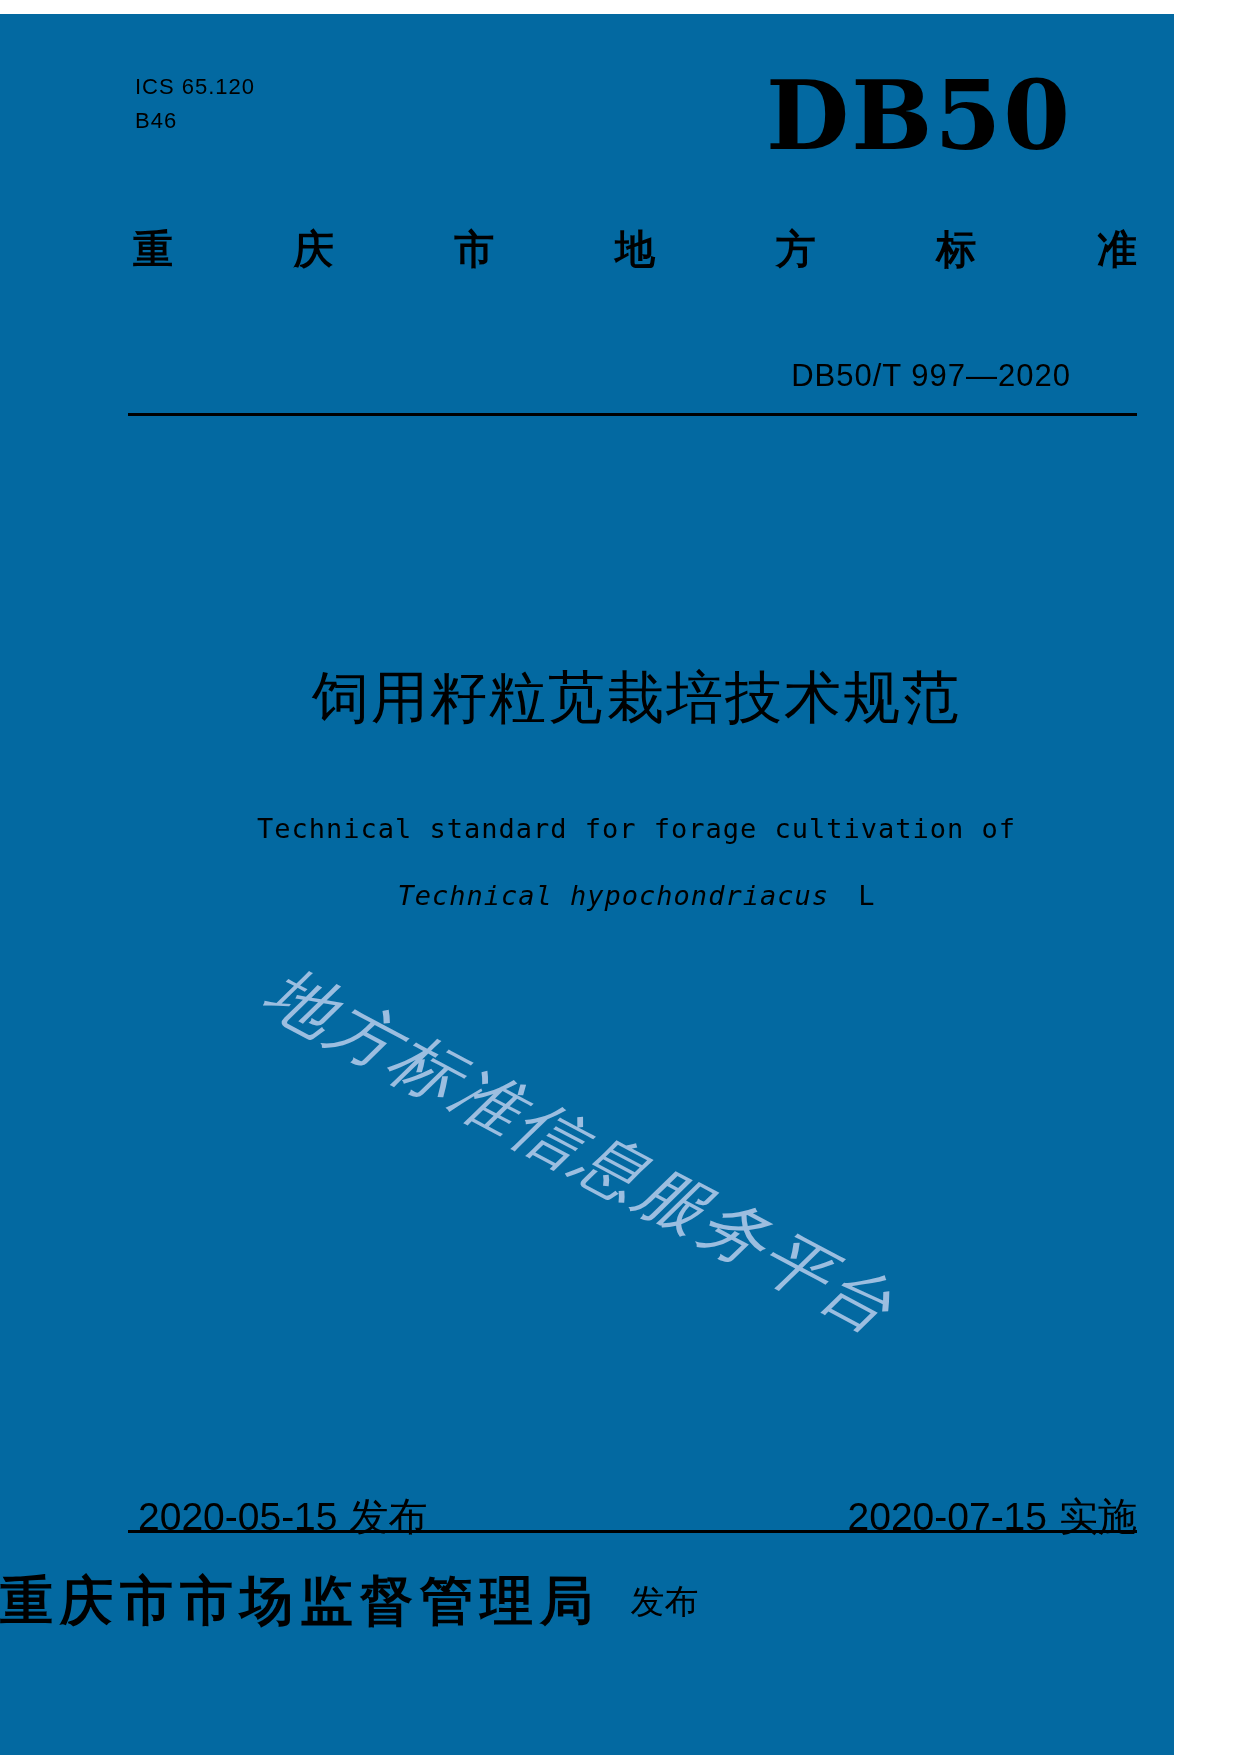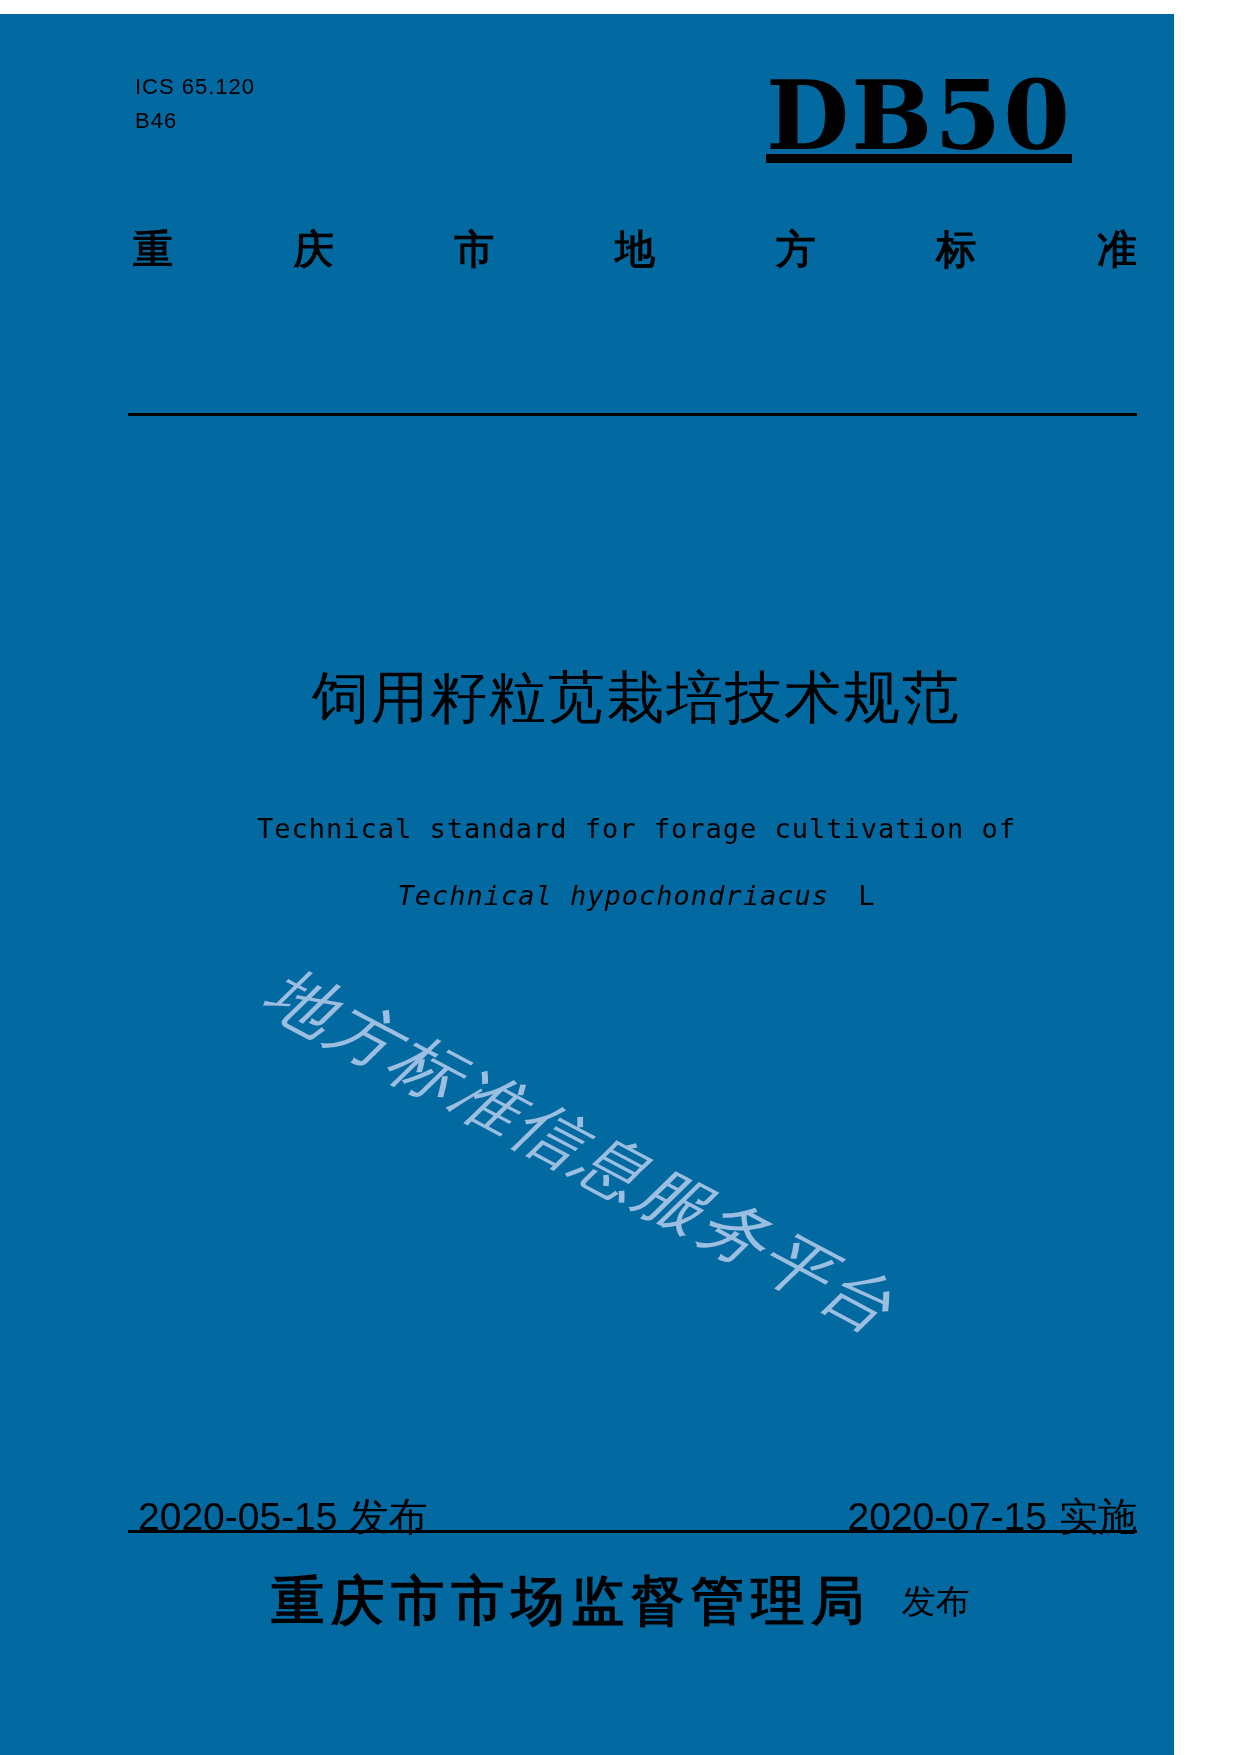--- a/index.html
+++ b/index.html
@@ -26,21 +26,20 @@
 
   .region-code {
     position: absolute;
     right: 102px;
     top: 52px;
     font-family: "DejaVu Serif", "Liberation Serif", serif;
     font-weight: bold;
     font-size: 96px;
     line-height: 1.05;
     letter-spacing: 2px;
-    text-decoration: underline;
   }
 
   .std-type {
     position: absolute;
     left: 133px;
     width: 1004px;
     top: 216px;
     font-size: 40px;
     font-weight: bold;
     line-height: 1.15;
@@ -118,21 +117,20 @@
     justify-content: space-between;
     font-size: 39px;
   }
   .date-row .dlabel { margin-left: 12px; }
 
   .publisher-row {
     position: absolute;
     left: 0;
     width: 1241px;
     top: 1552px;
-    text-align: center;
     white-space: nowrap;
   }
   .pub-name {
     font-size: 53px;
     font-weight: bold;
     letter-spacing: 7px;
     font-family: "Liberation Serif", serif;
   }
   .pub-action {
     font-size: 34px;
@@ -148,20 +146,21 @@
 
   <div class="ics-block">
     <div>ICS 65.120</div>
     <div>B46</div>
   </div>
 
   <div class="region-code">DB50</div>
 
   <div class="std-type">重庆市地方标准</div>
 
+  <div class="std-num">DB50/T 997—2020</div>
 
   <div class="rule rule-top"></div>
 
   <h1 class="title-cn">饲用籽粒苋栽培技术规范</h1>
 
   <div class="title-en-1">Technical standard for forage cultivation of</div>
 
   <div class="title-en-2">
     <span class="species">Technical hypochondriacus</span>
     <span class="tail">L</span>

